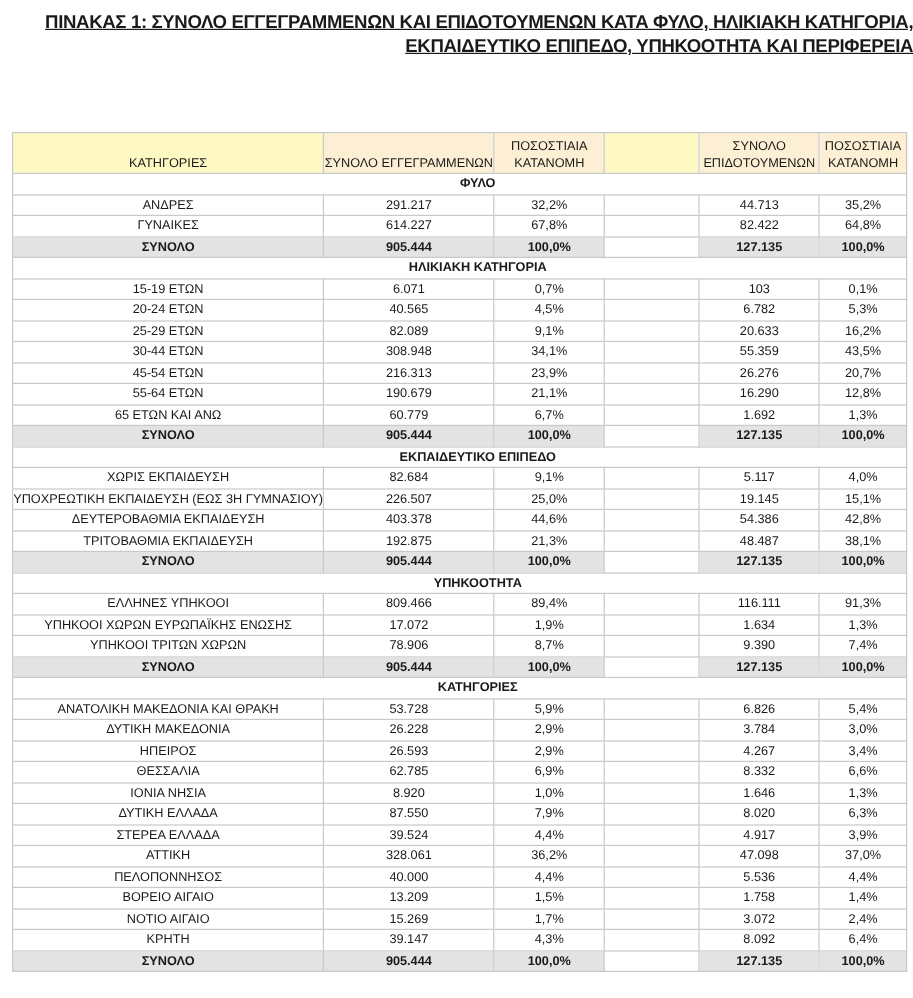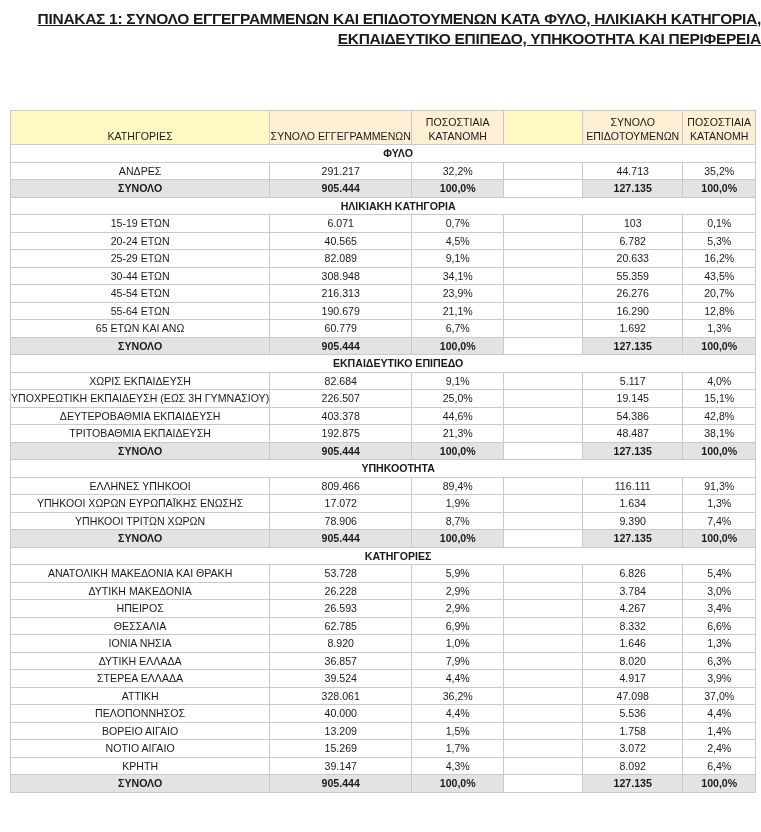--- a/index.html
+++ b/index.html
@@ -52,20 +52,28 @@
         <td colspan="6">ΦΥΛΟ</td>
       </tr>
       <tr>
         <td>ΑΝΔΡΕΣ</td>
         <td>291.217</td>
         <td>32,2%</td>
         <td class="gap"></td>
         <td>44.713</td>
         <td>35,2%</td>
       </tr>
+      <tr>
+        <td>ΓΥΝΑΙΚΕΣ</td>
+        <td>614.227</td>
+        <td>67,8%</td>
+        <td class="gap"></td>
+        <td>82.422</td>
+        <td>64,8%</td>
+      </tr>
       <tr class="total">
         <td>ΣΥΝΟΛΟ</td>
         <td>905.444</td>
         <td>100,0%</td>
         <td class="gap"></td>
         <td>127.135</td>
         <td>100,0%</td>
       </tr>
       <tr class="section">
         <td colspan="6">ΗΛΙΚΙΑΚΗ ΚΑΤΗΓΟΡΙΑ</td>
@@ -250,21 +258,21 @@
       <tr>
         <td>ΙΟΝΙΑ ΝΗΣΙΑ</td>
         <td>8.920</td>
         <td>1,0%</td>
         <td class="gap"></td>
         <td>1.646</td>
         <td>1,3%</td>
       </tr>
       <tr>
         <td>ΔΥΤΙΚΗ ΕΛΛΑΔΑ</td>
-        <td>36.857</td>
+        <td>87.550</td>
         <td>7,9%</td>
         <td class="gap"></td>
         <td>8.020</td>
         <td>6,3%</td>
       </tr>
       <tr>
         <td>ΣΤΕΡΕΑ ΕΛΛΑΔΑ</td>
         <td>39.524</td>
         <td>4,4%</td>
         <td class="gap"></td>

